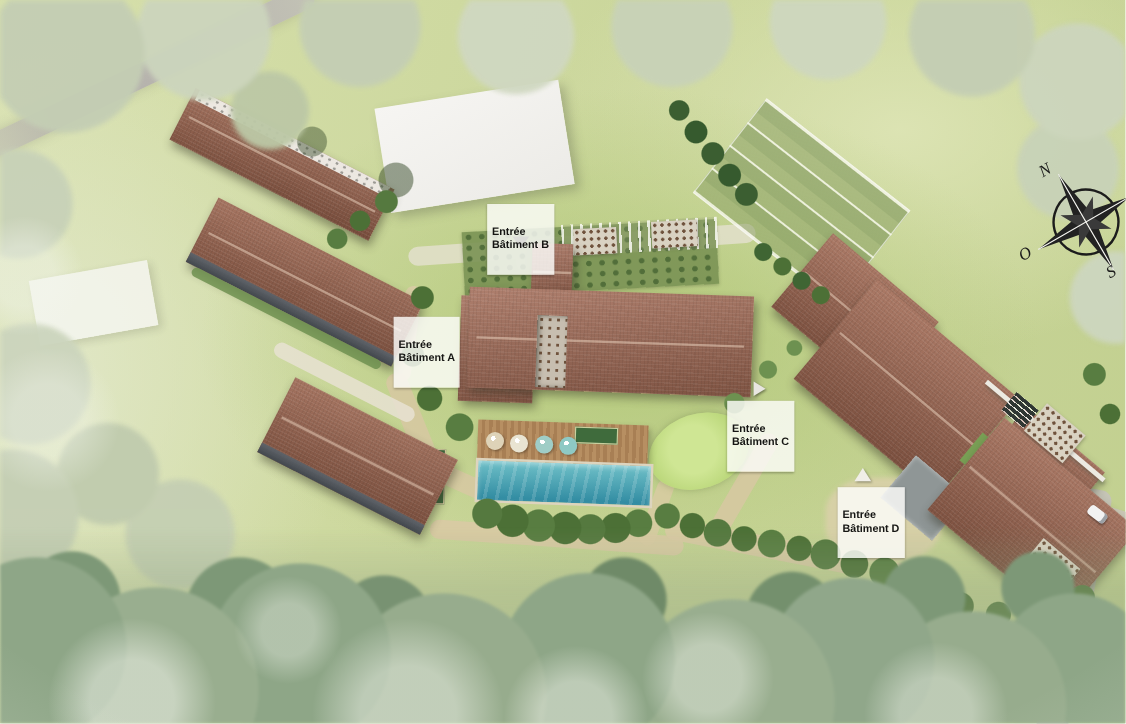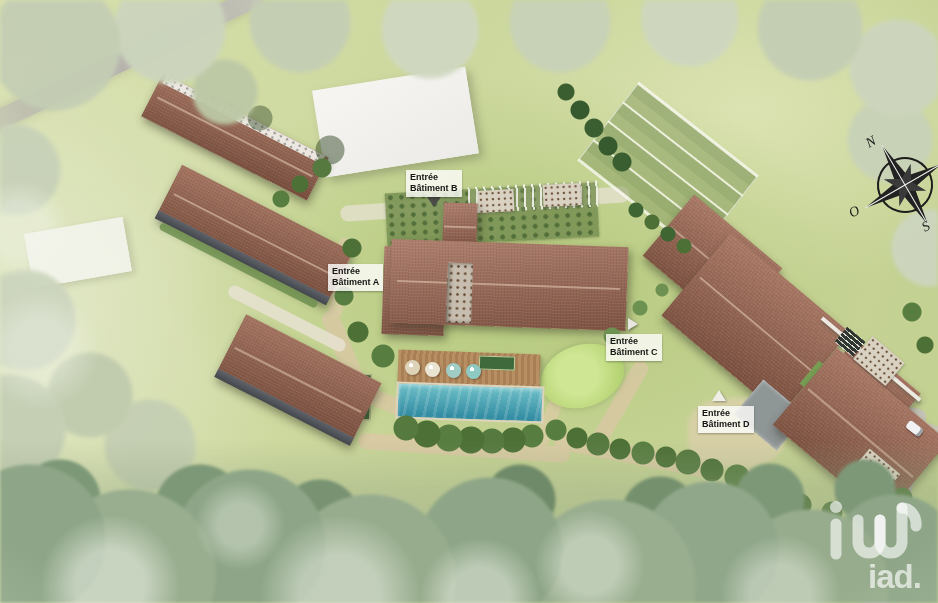--- a/index.html
+++ b/index.html
@@ -29,21 +29,21 @@
     background-image:radial-gradient(circle,rgba(90,90,85,.55) 0 1px,transparent 1.4px);background-size:7px 5px;}
   .strip-bot{position:absolute;left:0;right:0;bottom:0;height:9px;
     background:linear-gradient(180deg,rgba(90,102,112,.85),rgba(60,70,78,.9));}
   .hedge-bot{position:absolute;left:4%;right:4%;bottom:-8px;height:8px;border-radius:4px;
     background:rgba(111,145,80,.85);}
   .terrace{position:absolute;background-color:#d9d2c2;
     background-image:radial-gradient(circle,#6f523c 0 1.3px,transparent 1.6px);background-size:6px 6px;
     box-shadow:1px 1px 3px rgba(60,60,45,.35);}
   
   .lbl{position:absolute;z-index:30;background:rgba(252,252,250,.82);color:#151513;
-    font-weight:bold;font-size:9px;line-height:1.25;padding:2px 4px;white-space:nowrap;
+    font-weight:bold;font-size:9px;line-height:1.25;padding:18px 4px;white-space:nowrap;
     box-shadow:0 1px 2px rgba(0,0,0,.3);}
   .tri{position:absolute;z-index:29;width:0;height:0;}
   
   .layer{position:absolute;inset:0;pointer-events:none;}
   .scene::after{content:"";position:absolute;inset:0;z-index:8;pointer-events:none;
     background:radial-gradient(120% 120% at 50% 45%, rgba(243,246,236,0) 55%, rgba(243,246,236,.4) 85%, rgba(243,246,236,.62) 100%);}
   .watermark{position:absolute;z-index:31;color:rgba(255,255,255,.65);}
   .watermark .txt{font-weight:bold;font-size:33px;letter-spacing:-1px;line-height:1;}
 </style>
 </head>
@@ -263,26 +263,14 @@
       <circle r="27" fill="none" stroke="#1c1c1c" stroke-width="2"></circle>
       <path d="M0 -46 L7 -7 L42 0 L7 7 L0 46 L-7 7 L-46 0 L-7 -7 Z" fill="#222"></path>
       <path d="M0 -22 L5 -5 L22 0 L5 5 L0 22 L-5 5 L-22 0 L-5 -5 Z" transform="rotate(45)" fill="#3a3a3a"></path>
       <path d="M0 -46 L0 46 M-46 0 L46 0" stroke="#f5f5f0" stroke-width="1"></path>
     </g>
     <text x="24" y="26" transform="rotate(-30 24 26)" font-family="Liberation Serif,serif" font-style="italic" font-size="14" fill="#1a1a1a">N</text>
     <text x="7" y="96" transform="rotate(-30 7 96)" font-family="Liberation Serif,serif" font-style="italic" font-size="14" fill="#1a1a1a">O</text>
     <text x="80" y="110" transform="rotate(-30 80 110)" font-family="Liberation Serif,serif" font-style="italic" font-size="14" fill="#1a1a1a">S</text>
   </svg>
 
-  <div class="watermark" style="left:826px;top:498px;width:112px;height:105px;">
-    <svg width="104" height="64" viewBox="0 0 104 64" style="overflow:visible;">
-      <g fill="none" stroke="rgba(255,255,255,.62)" stroke-width="11" stroke-linecap="round">
-        <path d="M10 26 V56"></path>
-        <path d="M32 22 V44 a11 11 0 0 0 22 0 V22"></path>
-        <path d="M54 22 V44 a11 11 0 0 0 22 0 V10"></path>
-        <path d="M76 10 a14 16 0 0 1 14 18"></path>
-      </g>
-      <circle cx="10" cy="9" r="6" fill="rgba(255,255,255,.62)"></circle>
-    </svg>
-    <div class="txt" style="position:absolute;left:42px;top:62px;">iad.</div>
-  </div>
 
 </div>
 
 </body></html>

